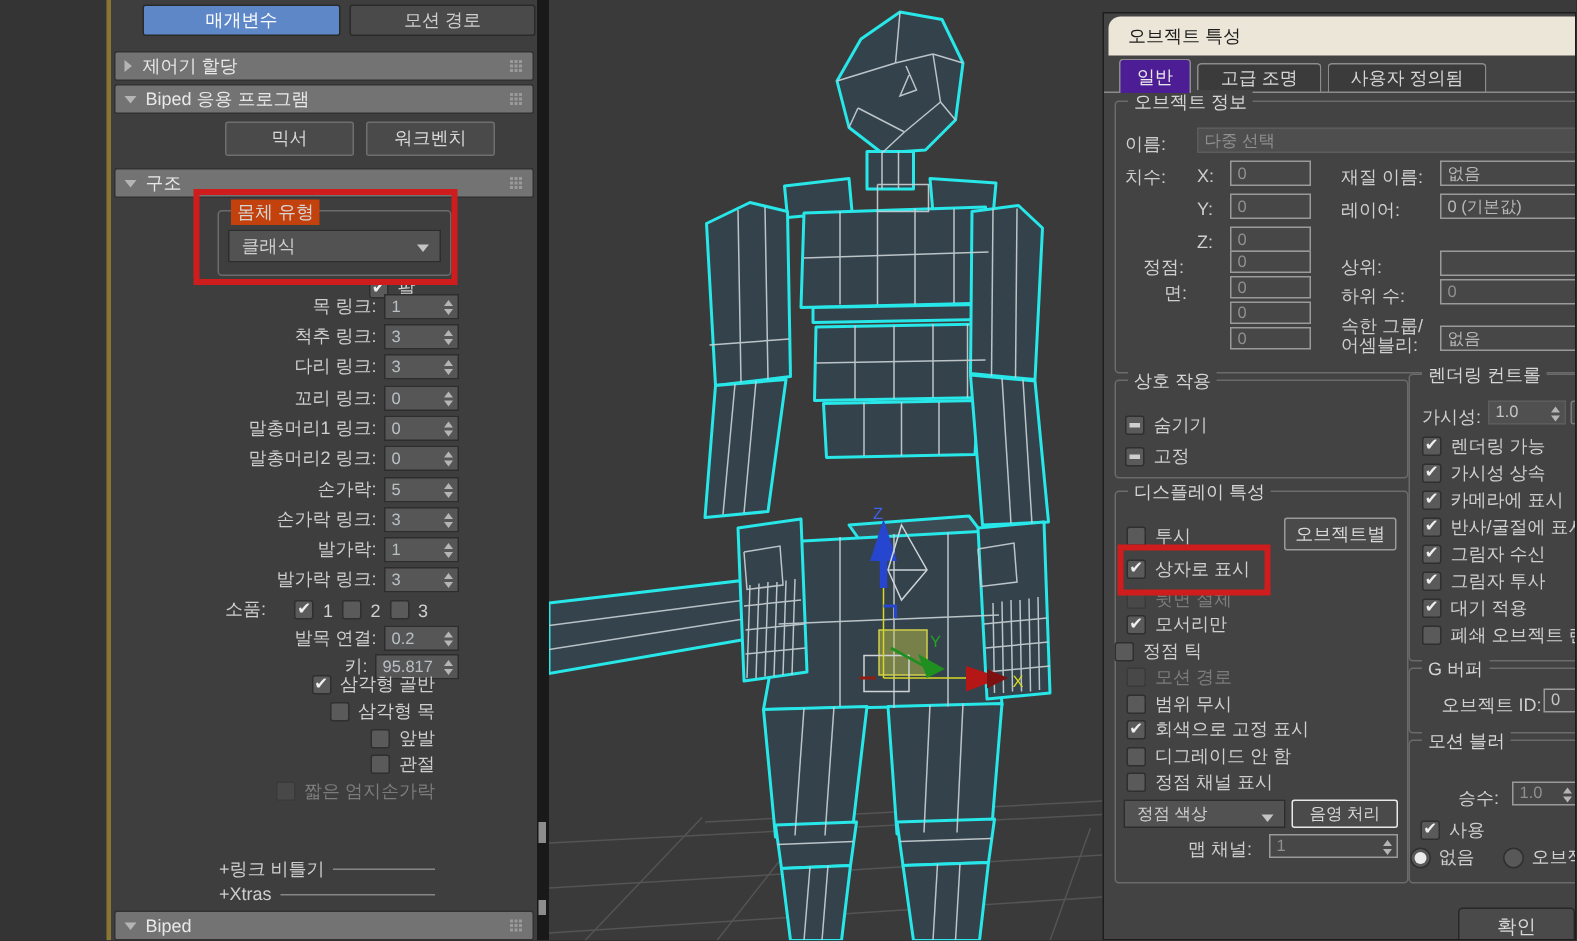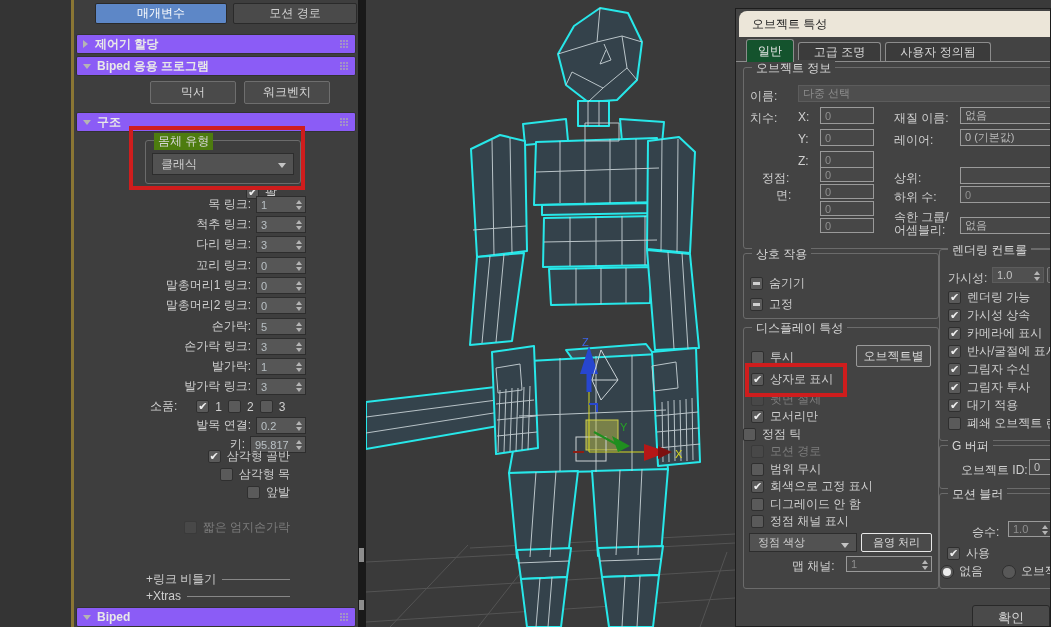--- a/index.html
+++ b/index.html
@@ -10,32 +10,32 @@
   .edge-strip{position:absolute;left:0;top:0;width:71px;height:627px;background:#343434}
   .yline{position:absolute;left:71px;top:0;width:3px;height:627px;background:#8a7634;z-index:3}
   .blackstrip{position:absolute;left:358px;top:0;width:8px;height:627px;background:#191919;z-index:2}
   .scrollmark{position:absolute;background:#8d8d8d;z-index:3}
 
   
   .lpanel{position:absolute;left:74px;top:0;width:284px;height:627px;background:#3e3e3e;z-index:3;overflow:hidden}
   .ltab{position:absolute;height:21px;background:#4a4a4a;border:1px solid #2a2a2a;border-radius:2px;color:#cfcfcf;
         font-size:12px;display:flex;align-items:center;justify-content:center}
   .ltab.active{background:#5d87c7;color:#fff}
-  .rollout{position:absolute;left:2px;width:280px;height:20px;background:#8b5cf6;border:1px solid #323232;border-radius:2px;
-           display:flex;align-items:center;padding:0 6px;color:#e8e8e8;font-size:12px;font-weight:bold}
+  .rollout{position:absolute;left:2px;width:280px;height:20px;background:#737373;border:1px solid #323232;border-radius:2px;
+           display:flex;align-items:center;padding:0 6px;color:#e8e8e8;font-size:12px;font-weight:normal}
   .arr-r{width:0;height:0;border-top:4px solid transparent;border-bottom:4px solid transparent;border-left:5px solid #b5b5b5;margin-right:7px}
   .arr-d{width:0;height:0;border-left:4px solid transparent;border-right:4px solid transparent;border-top:5px solid #b5b5b5;margin-right:6px}
   .grip{width:9px;height:9px;position:relative;margin-left:auto;opacity:.65}
   .grip::before{content:"";position:absolute;width:2px;height:2px;background:#b0b0b0;
       box-shadow:0 3px #b0b0b0,0 6px #b0b0b0,3px 0 #b0b0b0,3px 3px #b0b0b0,3px 6px #b0b0b0,6px 0 #b0b0b0,6px 3px #b0b0b0,6px 6px #b0b0b0}
   .btn{background:#4a4a4a;border:1px solid #7b7b7b;border-radius:2px;color:#d8d8d8;font-size:12px;
        display:flex;align-items:center;justify-content:center}
   .group{position:absolute;border:1px solid #6b6b6b;border-radius:3px}
   .gtitle{position:absolute;top:-8px;left:8px;padding:0 4px;font-size:12px;color:#d6d6d6;white-space:nowrap;background:#434343}
-  .lgroup .gtitle,.lgroup.gtitle{background:#4d7c0f}
+  .lgroup .gtitle,.lgroup.gtitle{background:#c2410c}
   .dd{background:#525252;border:1px solid #2d2d2d;color:#cfcfcf;font-size:12px;display:flex;align-items:center;
       padding:0 8px;position:relative}
   .dd::after{content:"";position:absolute;right:7px;top:9px;border-left:4px solid transparent;border-right:4px solid transparent;border-top:5px solid #c4c4c4}
   .srow{position:absolute;left:0;width:232px;display:flex;justify-content:flex-end;align-items:center;gap:5px;height:17px}
   .slabel{color:#cfcfcf;font-size:12px;white-space:nowrap}
   .spinfield{height:17px;background:#565656;border:1px solid #2d2d2d;color:#b9c0c4;font-size:11px;
              display:flex;align-items:center;padding:0 14px 0 4px;position:relative;width:50px;flex:none}
   .spA{position:absolute;right:3px;top:3px;width:0;height:0;border-left:3px solid transparent;border-right:3px solid transparent;border-bottom:4px solid #b5b5b5}
   .spB{position:absolute;right:3px;top:9px;width:0;height:0;border-left:3px solid transparent;border-right:3px solid transparent;border-top:4px solid #b5b5b5}
   .cb{width:13px;height:13px;background:#5a5a5a;border:1px solid #2f2f2f;border-radius:2px;display:inline-flex;
@@ -49,21 +49,21 @@
   .sep{position:absolute;display:flex;align-items:center;gap:6px;color:#cfcfcf;font-size:12px}
   .sep .line{flex:1;border-top:1px solid #9a9a9a;opacity:.8}
   .redbox{position:absolute;border:4px solid #cf1d1d;z-index:6;pointer-events:none}
 
   
   .dialog{position:absolute;left:735px;top:8px;width:316px;height:619px;background:#434343;border:1px solid #1d1d1d;z-index:4;overflow:hidden}
   .titlebar{position:absolute;left:3px;top:2px;width:320px;height:26px;background:#ece6d9;border-top-left-radius:8px;
             color:#1c1c1c;font-size:12px;display:flex;align-items:center;padding-left:13px}
   .dtab{position:absolute;font-size:12px;display:flex;align-items:center;justify-content:center;
         border:1px solid #8c8c8c;border-bottom:none;border-radius:3px 3px 0 0;color:#d6d6d6;background:#3b3b3b}
-  .dtab.active{background:#14532d;color:#e8e8e8;z-index:2}
+  .dtab.active{background:#4c1d95;color:#e8e8e8;z-index:2}
   .tabline{position:absolute;left:0;width:330px;height:1px;background:#8c8c8c}
   .dlabel{position:absolute;font-size:12px;color:#cfcfcf;white-space:nowrap}
   .dfld{position:absolute;background:#474747;border:1px solid #9a9a9a;height:17px;font-size:11px;color:#b9b9b9;
         display:flex;align-items:center;padding:0 4px;overflow:hidden;white-space:nowrap}
   .dfld.dim{color:#8f8f8f}
   .dspin{padding-right:12px}
   .radio{width:14px;height:14px;border-radius:50%;background:#585858;border:1px solid #2f2f2f;display:inline-flex;
          align-items:center;justify-content:center;flex:none}
   .radio.sel::after{content:"";width:8px;height:8px;border-radius:50%;background:#ececec}
   .okbtn{position:absolute;background:#4a4a4a;border:1px solid #282828;border-radius:3px;color:#d8d8d8;font-size:13px;
@@ -384,20 +384,24 @@
       <span>삼각형 골반</span>
     </div>
     <div class="crow" style="top:466px">
       <span class="cb"></span>
       <span>삼각형 목</span>
     </div>
     <div class="crow" style="top:484px">
       <span class="cb"></span>
       <span>앞발</span>
     </div>
+    <div class="crow" style="top:501px">
+      <span class="cb"></span>
+      <span>관절</span>
+    </div>
     <div class="crow" style="top:519px">
       <span class="cb dis"></span>
       <span class="dis-label">짧은 엄지손가락</span>
     </div>
 
     <div class="sep" style="left:72px;top:571px;width:144px">
       <span>+링크 비틀기</span>
         <span class="line"></span>
     </div>
     <div class="sep" style="left:72px;top:589px;width:144px">

